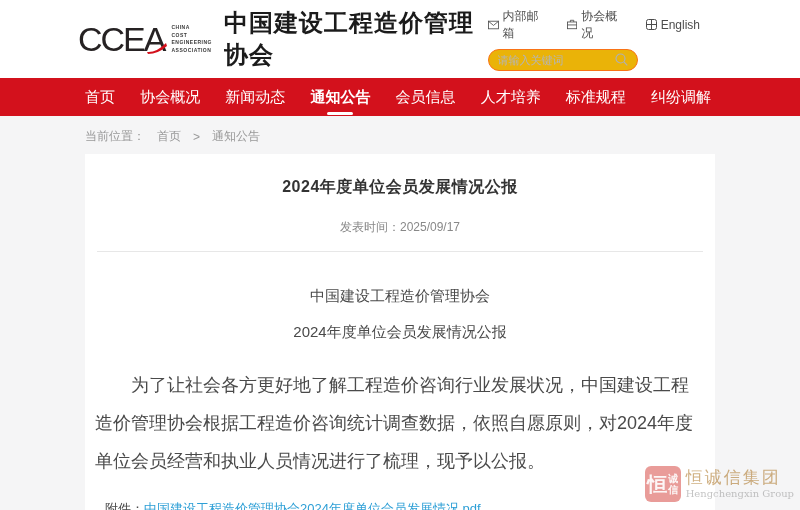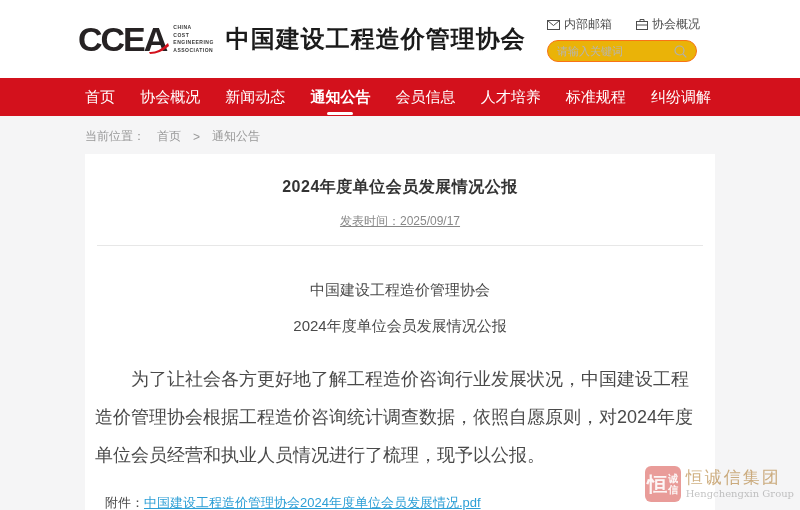--- a/index.html
+++ b/index.html
@@ -6,21 +6,21 @@
   html,body { width:800px; height:510px; overflow:hidden;
     font-family:"Liberation Sans","DejaVu Sans",sans-serif;
     background:#f5f5f6; }
 
   
   .header { height:78px; background:#ffffff; display:flex;
     align-items:center; justify-content:space-between;
     padding:0 100px 0 78px; }
   .brand { display:flex; align-items:center; }
   .ccea-wrap { position:relative; display:flex; align-items:flex-end; }
-  .ccea { font-size:34px; font-weight:bold; letter-spacing:-2px;
+  .ccea { font-size:34px; font-weight:normal; letter-spacing:-2px;
     color:#262223; line-height:1; }
   .ccea-swoosh { position:absolute; right:-4px; bottom:2px; width:22px; height:12px; }
   .logo-sub { display:flex; flex-direction:column; justify-content:center;
     margin-left:7px; margin-right:12px; }
   .logo-sub span { font-size:5px; line-height:1.5; color:#3a3a3a;
     letter-spacing:.5px; font-weight:bold; }
   .org-title { font-size:24px; font-weight:bold; color:#1b1b1b;
     letter-spacing:1px; }
 
   .header-right { display:flex; flex-direction:column; align-items:flex-start; gap:7px; }
@@ -51,21 +51,21 @@
   
   .breadcrumb { margin:12px 0 0 85px; font-size:12px; color:#999;
     display:flex; gap:12px; align-items:center; }
   .breadcrumb a { color:#999; text-decoration:none; cursor:pointer; }
 
   
   .card { width:630px; margin-left:85px; margin-top:9px; background:#ffffff;
     min-height:368px; padding-top:23px; position:relative; }
   .article-title { text-align:center; font-size:16px; font-weight:bold;
     color:#333; letter-spacing:.5px; }
-  .pub-date { text-align:center; font-size:12px; color:#888; margin-top:15px;text-decoration:underline; }
+  .pub-date { text-align:center; font-size:12px; color:#888; margin-top:21px; }
   .divider { border:none; border-top:1px solid #e7e7e7; margin:15px 12px 0; }
   .body-h1 { text-align:center; font-size:15px; color:#4a4a4a; margin-top:35px; font-weight:normal; }
   .body-h2 { text-align:center; font-size:15px; color:#4a4a4a; margin-top:17px; font-weight:normal; }
   .body-para { margin:25px 16px 0 10px; font-size:18px; color:#4a4a4a;
     line-height:2.1; text-indent:2em; }
   .attachment { margin:20px 0 0 20px; font-size:13px; color:#4a4a4a; }
   .attachment a { color:#2d9fd6; text-decoration:underline; cursor:pointer; }
   .signature { margin:38px 62px 0 auto; width:max-content; text-align:center;
     font-size:13px; color:#4a4a4a; }
   .signature div { line-height:1; }
@@ -112,20 +112,28 @@
         </svg>
         <span>内部邮箱</span>
       </a>
       <a class="qlink">
         <svg width="12" height="11" viewBox="0 0 12 11">
           <rect x="0.5" y="2.5" width="11" height="8" fill="none" stroke="#4d4d4d"></rect>
           <path d="M4 2.5 V0.5 H8 V2.5" fill="none" stroke="#4d4d4d"></path>
           <line x1="0.5" y1="6" x2="11.5" y2="6" stroke="#4d4d4d"></line>
         </svg>
         <span>协会概况</span>
+      </a>
+      <a class="qlink">
+        <svg width="11" height="11" viewBox="0 0 11 11">
+          <rect x="0.5" y="0.5" width="10" height="10" rx="2" fill="none" stroke="#4d4d4d"></rect>
+          <line x1="5.5" y1="0.5" x2="5.5" y2="10.5" stroke="#4d4d4d"></line>
+          <line x1="0.5" y1="5.5" x2="10.5" y2="5.5" stroke="#4d4d4d"></line>
+        </svg>
+        <span>English</span>
       </a>
     </div>
     <div class="search-box">
       <input type="text" placeholder="请输入关键词" style="">
       <button class="search-btn">
         <svg width="13" height="13" viewBox="0 0 13 13">
           <circle cx="5.5" cy="5.5" r="4.5" fill="none" stroke="#b0b0b0" stroke-width="1.2"></circle>
           <line x1="9" y1="9" x2="12.3" y2="12.3" stroke="#b0b0b0" stroke-width="1.2"></line>
         </svg>
       </button>

